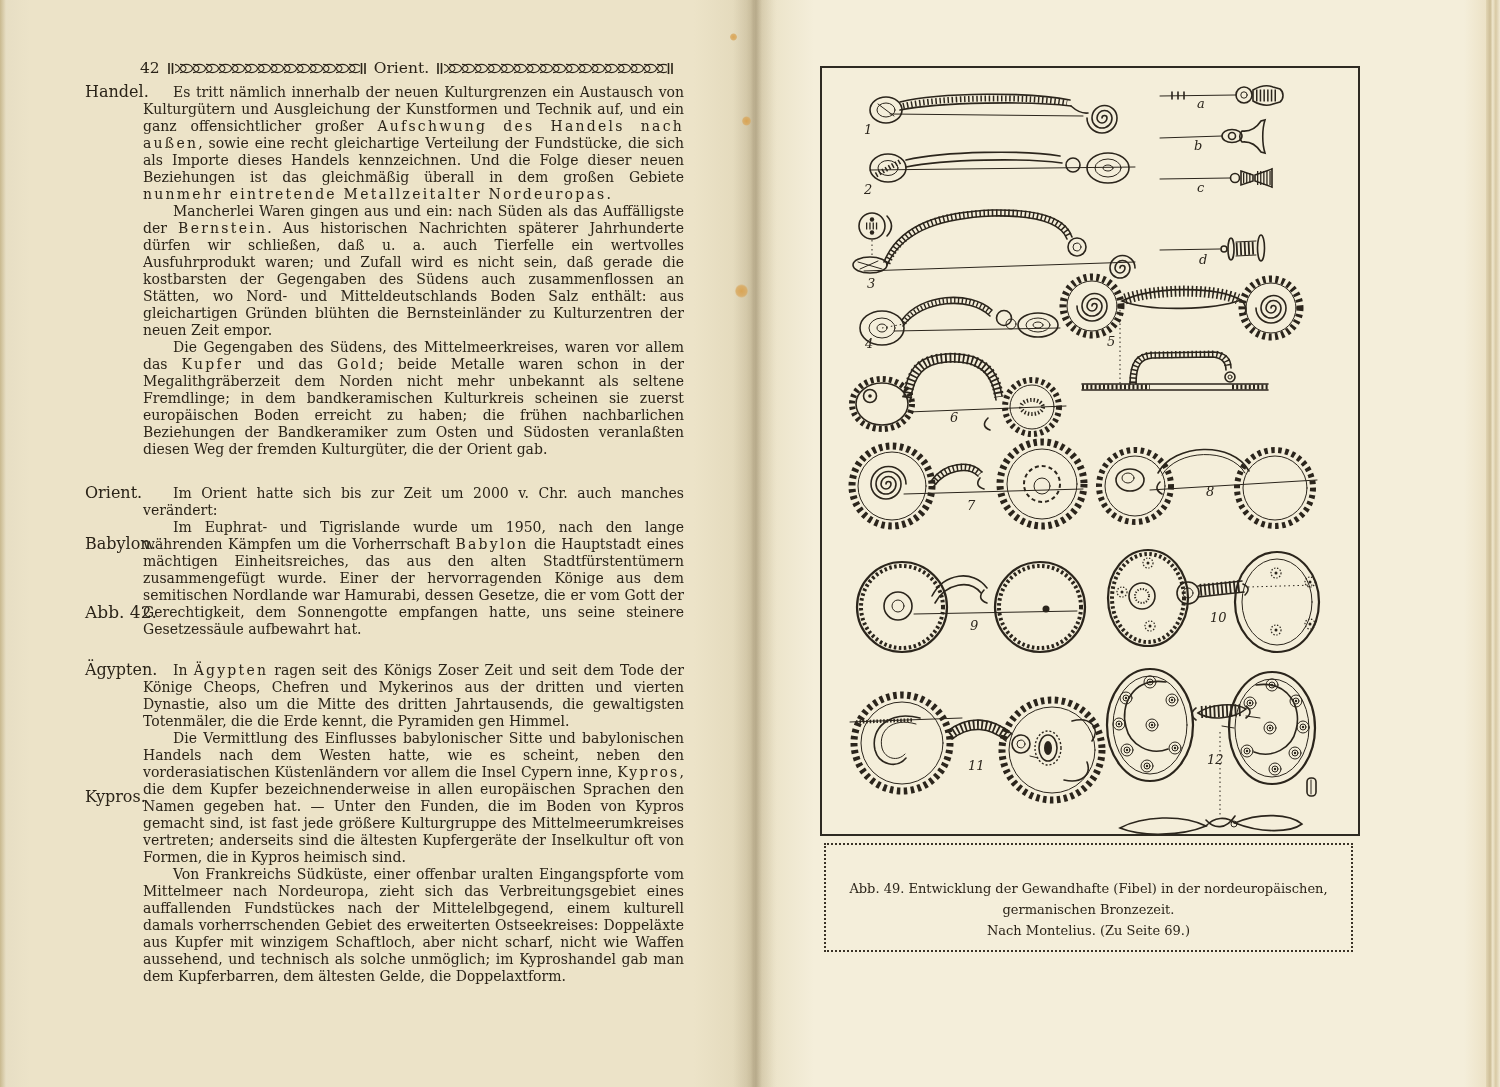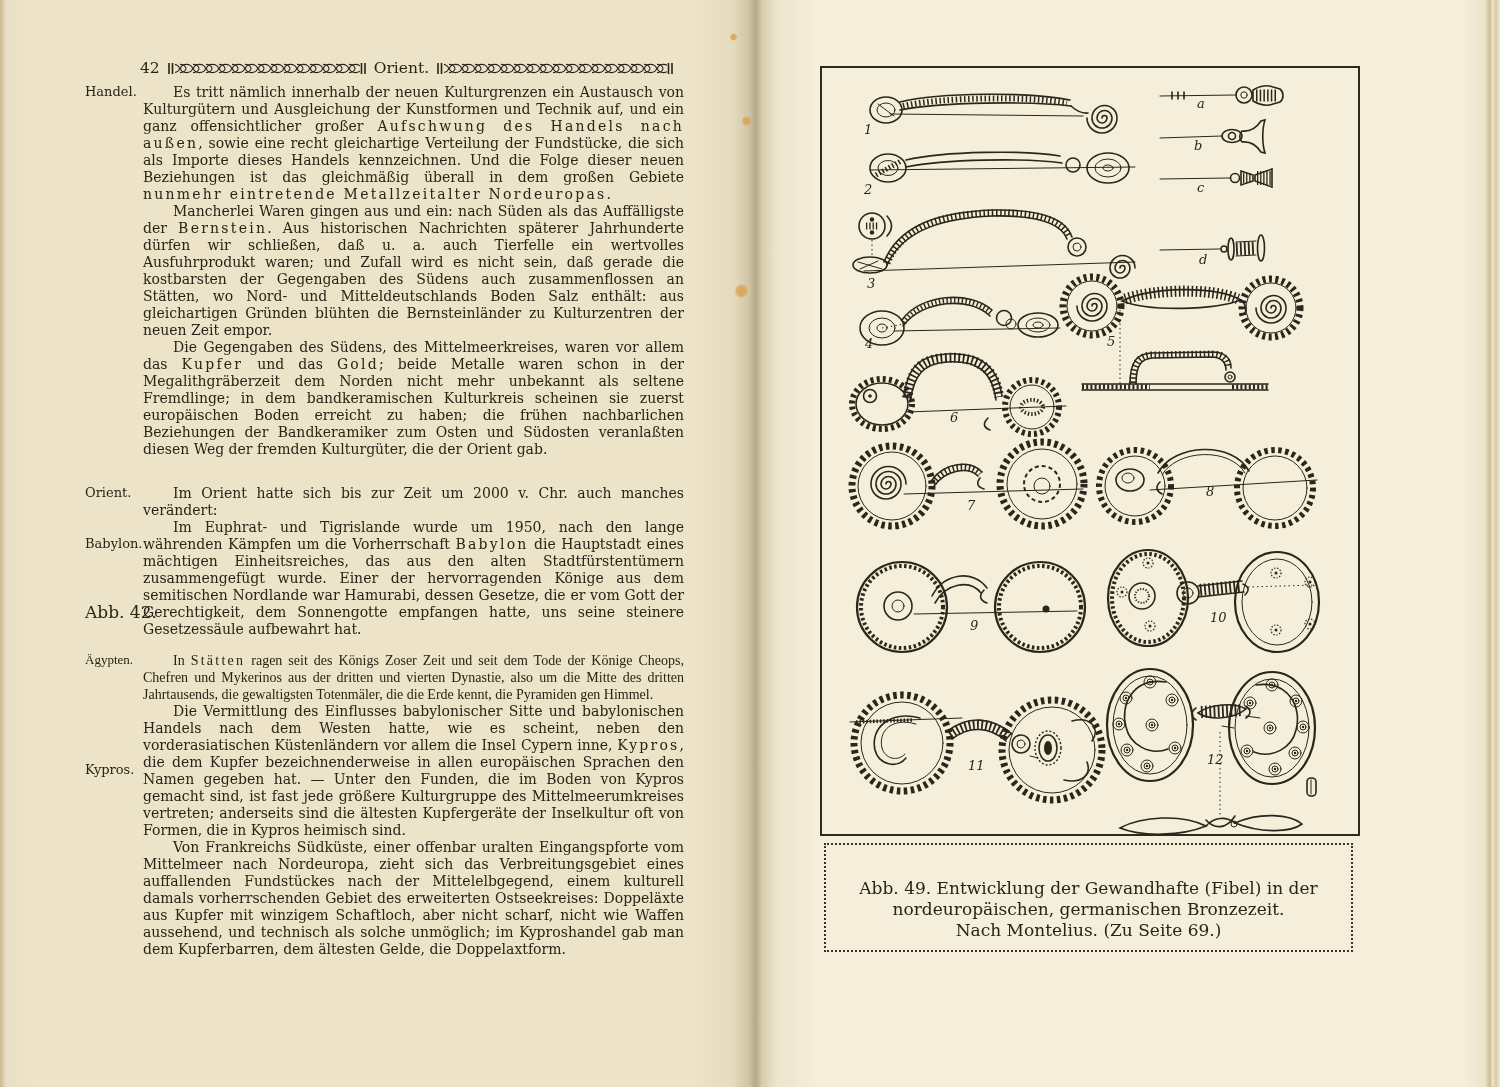--- a/index.html
+++ b/index.html
@@ -35,36 +35,36 @@
   .pagenum{font-size:15.5px;}
   .runtitle{font-size:15.5px;}
   .chain{display:block;}
   
   .textblock{
     position:absolute;left:143px;top:84px;width:541px;
     font-size:14px;line-height:17px;text-align:justify;
   }
   .textblock p{margin:0;text-indent:30px;position:relative;}
   .textblock p.mt30{margin-top:27px;}
-  .textblock p.mt14{margin-top:14px;font-family:Liberation Serif, serif;}
+  .textblock p.mt14{margin-top:24px;}
   .sp{letter-spacing:.16em;}
   .mnote{
-    position:absolute;left:-58px;width:55px;font-size:13px;line-height:14px;
+    position:absolute;left:-58px;width:55px;font-size:16px;line-height:14px;
     text-indent:0;text-align:left;white-space:nowrap;
   }
   .mnote.small{font-size:17px;}
   
   .plate{
     position:absolute;left:820px;top:66px;width:540px;height:770px;
   }
   .plate svg{display:block;}
   .caption-box{
     position:absolute;left:824px;top:843px;width:529px;height:109px;
     border:2px dotted #3a3226;
-    text-align:center;font-size:17px;line-height:21px;
+    text-align:center;font-size:13px;line-height:21px;
     box-sizing:border-box;padding-top:33px;
   }
   
   .ln{fill:none;stroke:#2b251c;stroke-width:1.6;stroke-linecap:round;}
   .ln2{fill:none;stroke:#2b251c;stroke-width:2.2;stroke-linecap:round;}
   .thin{fill:none;stroke:#2b251c;stroke-width:1;stroke-linecap:round;}
   .rib{fill:none;stroke:#2b251c;stroke-linecap:butt;}
   .dotl{fill:none;stroke:#2b251c;stroke-width:1;stroke-dasharray:1.5 3;}
   .figlabel{font-family:"DejaVu Serif","Liberation Serif",serif;font-style:italic;font-size:13px;fill:#2b251c;}
 </style>
@@ -99,21 +99,21 @@
         <rect x="8" y="1" width="223" height="11" fill="url(#chainB)"></rect>
       </svg>
     </div>
 
     <div class="textblock">
       <p><span class="mnote" style="top:1px;">Handel.</span><span>Es tritt nämlich innerhalb der neuen Kulturgrenzen ein Austausch von Kulturgütern und Ausgleichung der Kunstformen und Technik auf, und ein ganz offensichtlicher großer </span><span class="sp">Aufschwung des Handels nach außen</span><span>, sowie eine recht gleichartige Verteilung der Fundstücke, die sich als Importe dieses Handels kennzeichnen. Und die Folge dieser neuen Beziehungen ist das gleichmäßig überall in dem großen Gebiete </span><span class="sp">nunmehr eintretende Metallzeitalter Nordeuropas</span><span>.</span></p>
       <p><span>Mancherlei Waren gingen aus und ein: nach Süden als das Auffälligste der </span><span class="sp">Bernstein</span><span>. Aus historischen Nachrichten späterer Jahrhunderte dürfen wir schließen, daß u. a. auch Tierfelle ein wertvolles Ausfuhrprodukt waren; und Zufall wird es nicht sein, daß gerade die kostbarsten der Gegengaben des Südens auch zusammenflossen an Stätten, wo Nord- und Mitteldeutschlands Boden Salz enthält: aus gleichartigen Gründen blühten die Bernsteinländer zu Kulturzentren der neuen Zeit empor.</span></p>
       <p><span>Die Gegengaben des Südens, des Mittelmeerkreises, waren vor allem das </span><span class="sp">Kupfer</span><span> und das </span><span class="sp">Gold</span><span>; beide Metalle waren schon in der Megalithgräberzeit dem Norden nicht mehr unbekannt als seltene Fremdlinge; in dem bandkeramischen Kulturkreis scheinen sie zuerst europäischen Boden erreicht zu haben; die frühen nachbarlichen Beziehungen der Bandkeramiker zum Osten und Südosten veranlaßten diesen Weg der fremden Kulturgüter, die der Orient gab.</span></p>
       <p class="mt30"><span class="mnote" style="top:1px;">Orient.</span><span>Im Orient hatte sich bis zur Zeit um 2000 v. Chr. auch manches verändert:</span></p>
       <p><span class="mnote" style="top:18px;">Babylon.</span><span class="mnote small" style="top:86px;">Abb. 42.</span><span>Im Euphrat- und Tigrislande wurde um 1950, nach den lange währenden Kämpfen um die Vorherrschaft </span><span class="sp">Babylon</span><span> die Hauptstadt eines mächtigen Einheitsreiches, das aus den alten Stadtfürstentümern zusammengefügt wurde. Einer der hervorragenden Könige aus dem semitischen Nordlande war Hamurabi, dessen Gesetze, die er vom Gott der Gerechtigkeit, dem Sonnengotte empfangen hatte, uns seine steinere Gesetzessäule aufbewahrt hat.</span></p>
-      <p class="mt14"><span class="mnote" style="top:1px;">Ägypten.</span><span>In </span><span class="sp">Stätten</span><span> ragen seit des Königs Zoser Zeit und seit dem Tode der Könige Cheops, Chefren und Mykerinos aus der dritten und vierten Dynastie, also um die Mitte des dritten Jahrtausends, die gewaltigsten Totenmäler, die die Erde kennt, die Pyramiden gen Himmel.</span></p>
+      <p class="mt14"><span class="mnote" style="top:1px;">Ägypten.</span><span>In </span><span class="sp">Ägypten</span><span> ragen seit des Königs Zoser Zeit und seit dem Tode der Könige Cheops, Chefren und Mykerinos aus der dritten und vierten Dynastie, also um die Mitte des dritten Jahrtausends, die gewaltigsten Totenmäler, die die Erde kennt, die Pyramiden gen Himmel.</span></p>
       <p><span class="mnote" style="top:60px;">Kypros.</span><span>Die Vermittlung des Einflusses babylonischer Sitte und babylonischen Handels nach dem Westen hatte, wie es scheint, neben den vorderasiatischen Küstenländern vor allem die Insel Cypern inne, </span><span class="sp">Kypros</span><span>, die dem Kupfer bezeichnenderweise in allen europäischen Sprachen den Namen gegeben hat. — Unter den Funden, die im Boden von Kypros gemacht sind, ist fast jede größere Kulturgruppe des Mittelmeerumkreises vertreten; anderseits sind die ältesten Kupfergeräte der Inselkultur oft von Formen, die in Kypros heimisch sind.</span></p>
       <p><span>Von Frankreichs Südküste, einer offenbar uralten Eingangspforte vom Mittelmeer nach Nordeuropa, zieht sich das Verbreitungsgebiet eines auffallenden Fundstückes nach der Mittelelbgegend, einem kulturell damals vorherrschenden Gebiet des erweiterten Ostseekreises: Doppeläxte aus Kupfer mit winzigem Schaftloch, aber nicht scharf, nicht wie Waffen aussehend, und technisch als solche unmöglich; im Kyproshandel gab man dem Kupferbarren, dem ältesten Gelde, die Doppelaxtform.</span></p>
     </div>
   </div>
 
   <div class="page-right"></div>
 
   <div class="plate">
     <svg width="540" height="770" viewBox="0 0 540 770">
       <rect x="1" y="1" width="538" height="768" fill="none" stroke="#2e2a22" stroke-width="2"></rect>

